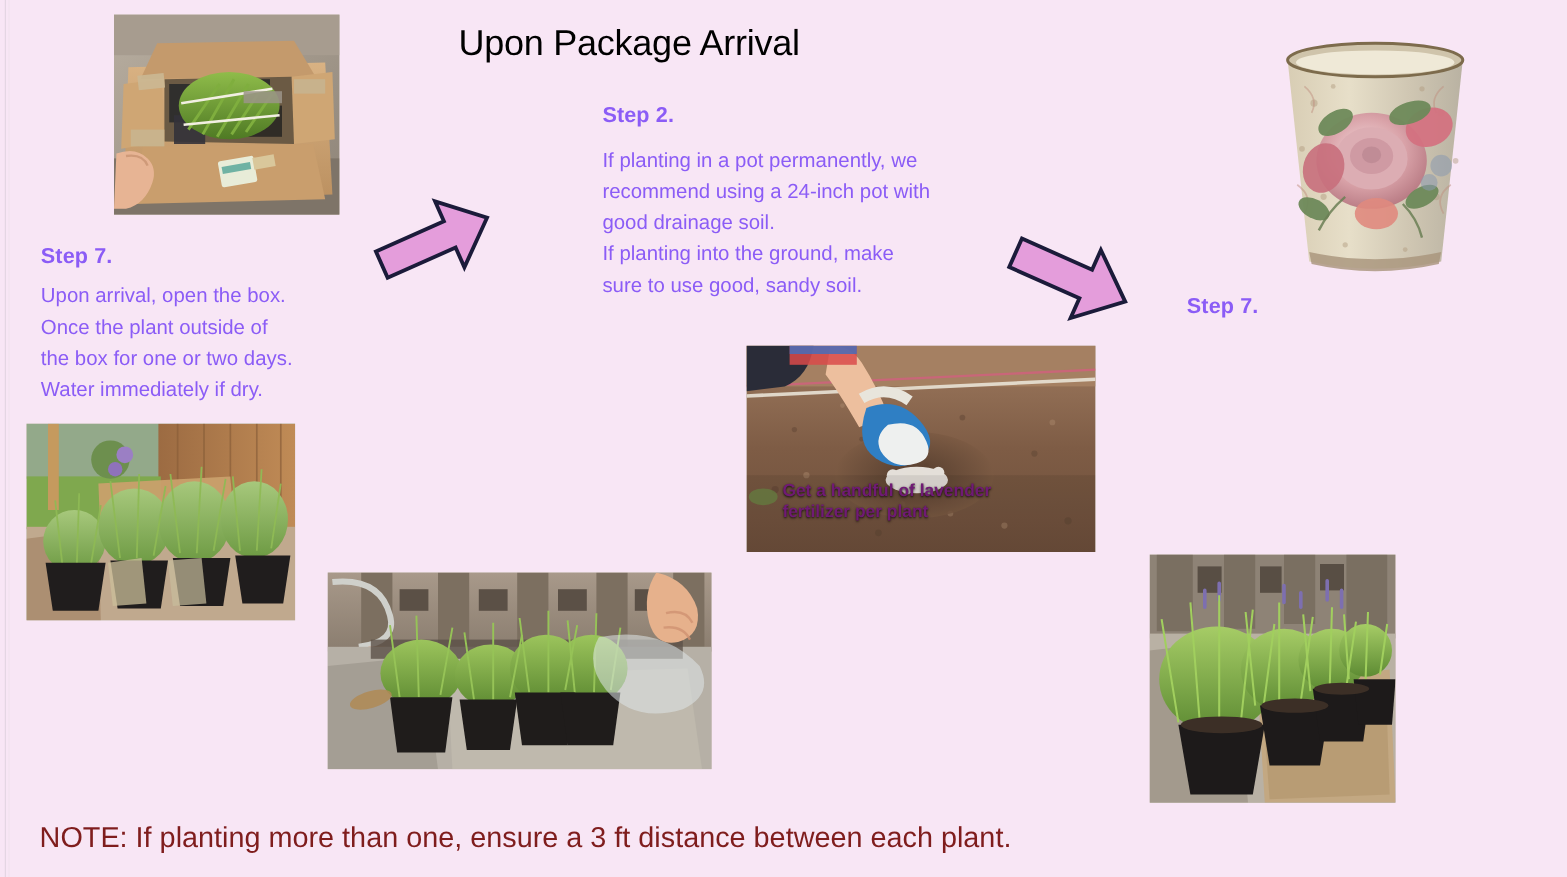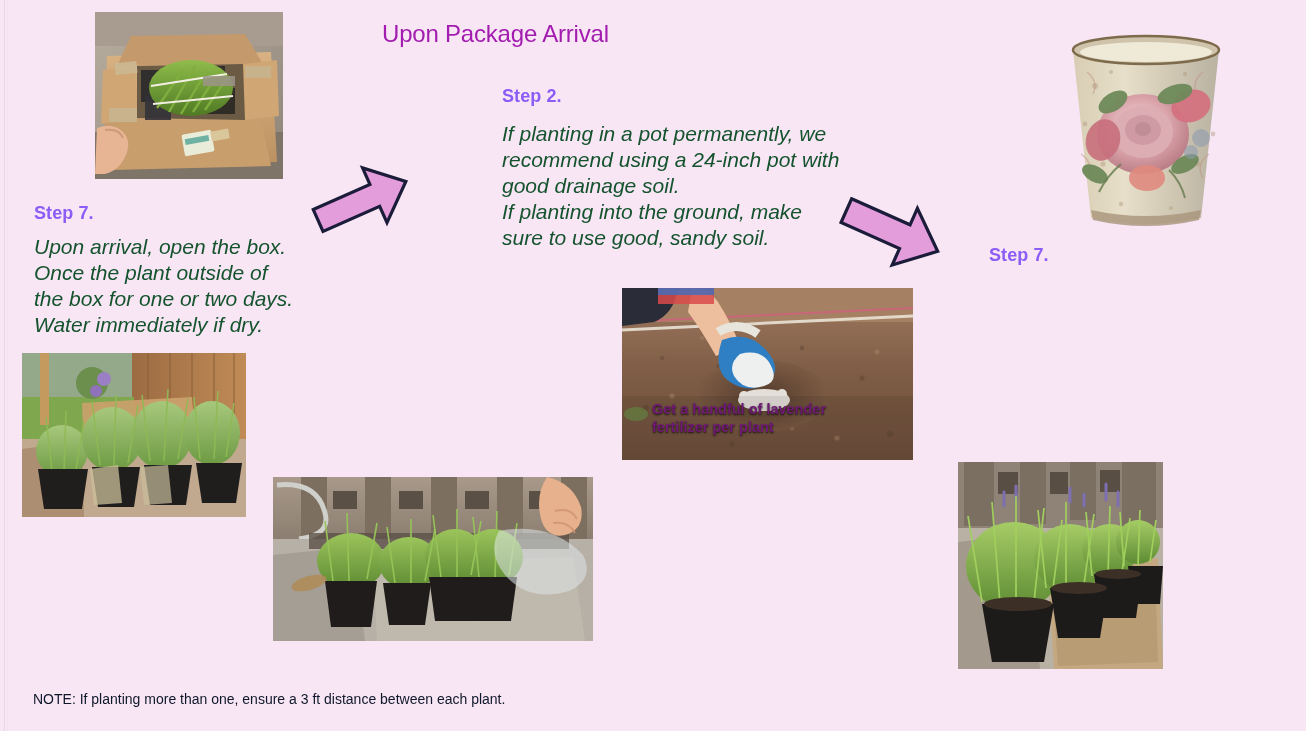--- a/index.html
+++ b/index.html
@@ -26,50 +26,49 @@
     background: #ded0dc;
     opacity: .75;
   }
   .edge-rule.a { left: 4px; }
   .edge-rule.b { left: 7px; background: #efe2ee; }
 
   .title {
     position: absolute;
     left: 382px;
     top: 20px;
-    font-size: 24px;
+    font-size: 30px;
     font-weight: 400;
     letter-spacing: -0.2px;
-    color: #a21caf;
+    color: #000000;
     white-space: nowrap;
   }
 
   .step-head {
     position: absolute;
     font-size: 18px;
     font-weight: 700;
     color: #8b5cf6;
     letter-spacing: .1px;
     white-space: nowrap;
   }
   .step-body {
     position: absolute;
-    font-size: 21px;
+    font-size: 17px;
     line-height: 26px;
-    color: #14532d;
+    color: #8b5cf6;
     white-space: pre-line;
-    font-style: italic;
   }
   .note {
     position: absolute;
     left: 33px;
     top: 687px;
-    font-size: 14px;
+    font-size: 24px;
     line-height: 24px;
-    color: #0f172a;
+    color: #7f1d1d;
     white-space: nowrap;
   }
 
   
   .photo {
     position: absolute;
     overflow: hidden;
     background: #cfc6bd;
   }
   .photo svg { display: block; width: 100%; height: 100%; }

